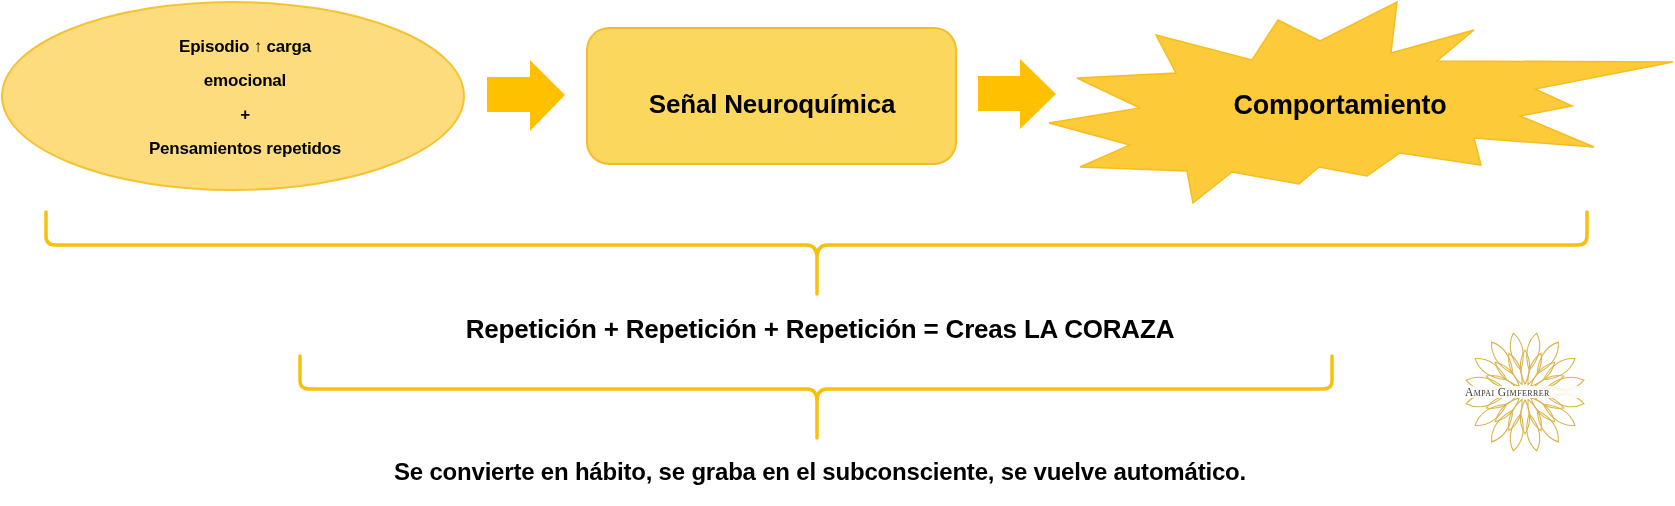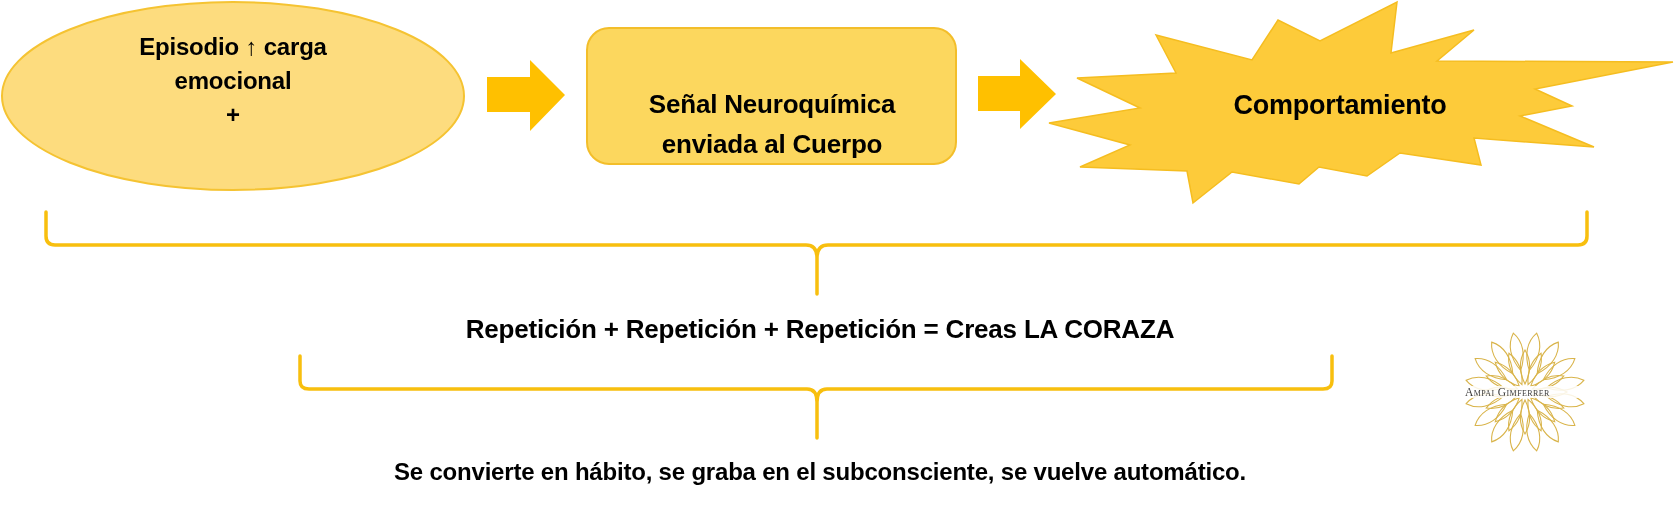--- a/index.html
+++ b/index.html
@@ -1,21 +1,21 @@
 <!DOCTYPE html>
 <html><head>
   <meta charset="utf-8">
   <style>
     html, body { margin: 0; padding: 0; background: #ffffff; }
     body { width: 1675px; height: 506px; position: relative; overflow: hidden;
            font-family: "Liberation Sans", sans-serif; color: #000; }
     .layer { position: absolute; left: 0; top: 0; }
     .txt { position: absolute; font-family: "Liberation Sans", sans-serif; font-weight: bold;
            text-align: center; color: #000; white-space: nowrap; letter-spacing: -0.2px; }
-    .node-ellipse-text { left: 0; top: 30px; width: 466px; font-size: 24px; line-height: 34px; }
+    .node-ellipse-text { left: 12px; top: 30px; width: 466px; font-size: 17px; line-height: 34px; }
     .node-box-text { left: 587px; top: 58px; width: 370px; font-size: 26px; line-height: 40px; margin-top: 26px; }
     .node-star-text { left: 1140px; top: 90px; width: 400px; font-size: 27px; line-height: 30px; }
     .line-text { left: 0; width: 1640px; font-size: 26px; line-height: 34px; }
     .sum-text { top: 312px; }
     .result-text { top: 455px; font-size: 24px; }
     .logo-text { position: absolute; left: 1465px; top: 386px; width: 120px; text-align: left;
                  font-family: "Liberation Serif", serif; font-size: 11.5px; color: #3b3b3b;
                  letter-spacing: 0.4px; white-space: nowrap; background: rgba(255,255,255,0.85); }
   </style>
 </head>
@@ -74,25 +74,25 @@
       <path d="M0,-22 C-8,-36 -8,-50 0,-60 C8,-50 8,-36 0,-22 Z" transform="rotate(326.25)"></path>
       <path d="M0,-22 C-8,-36 -8,-50 0,-60 C8,-50 8,-36 0,-22 Z" transform="rotate(348.75)"></path>
     </g>
   </g>
 </svg>
 
 <div class="txt node-ellipse-text">
   <div>Episodio ↑ carga</div>
   <div>emocional</div>
   <div>+</div>
+  <div>Pensamientos repetidos</div>
 </div>
 
 <div class="txt node-box-text">
   <div>Señal Neuroquímica</div>
-  <div>enviada al Cuerpo</div>
 </div>
 
 <div class="txt node-star-text">
   <div>Comportamiento</div>
 </div>
 
 <div class="txt line-text sum-text">Repetición + Repetición + Repetición = Creas LA CORAZA</div>
 
 <div class="txt line-text result-text">Se convierte en hábito, se graba en el subconsciente, se vuelve automático.</div>
 

